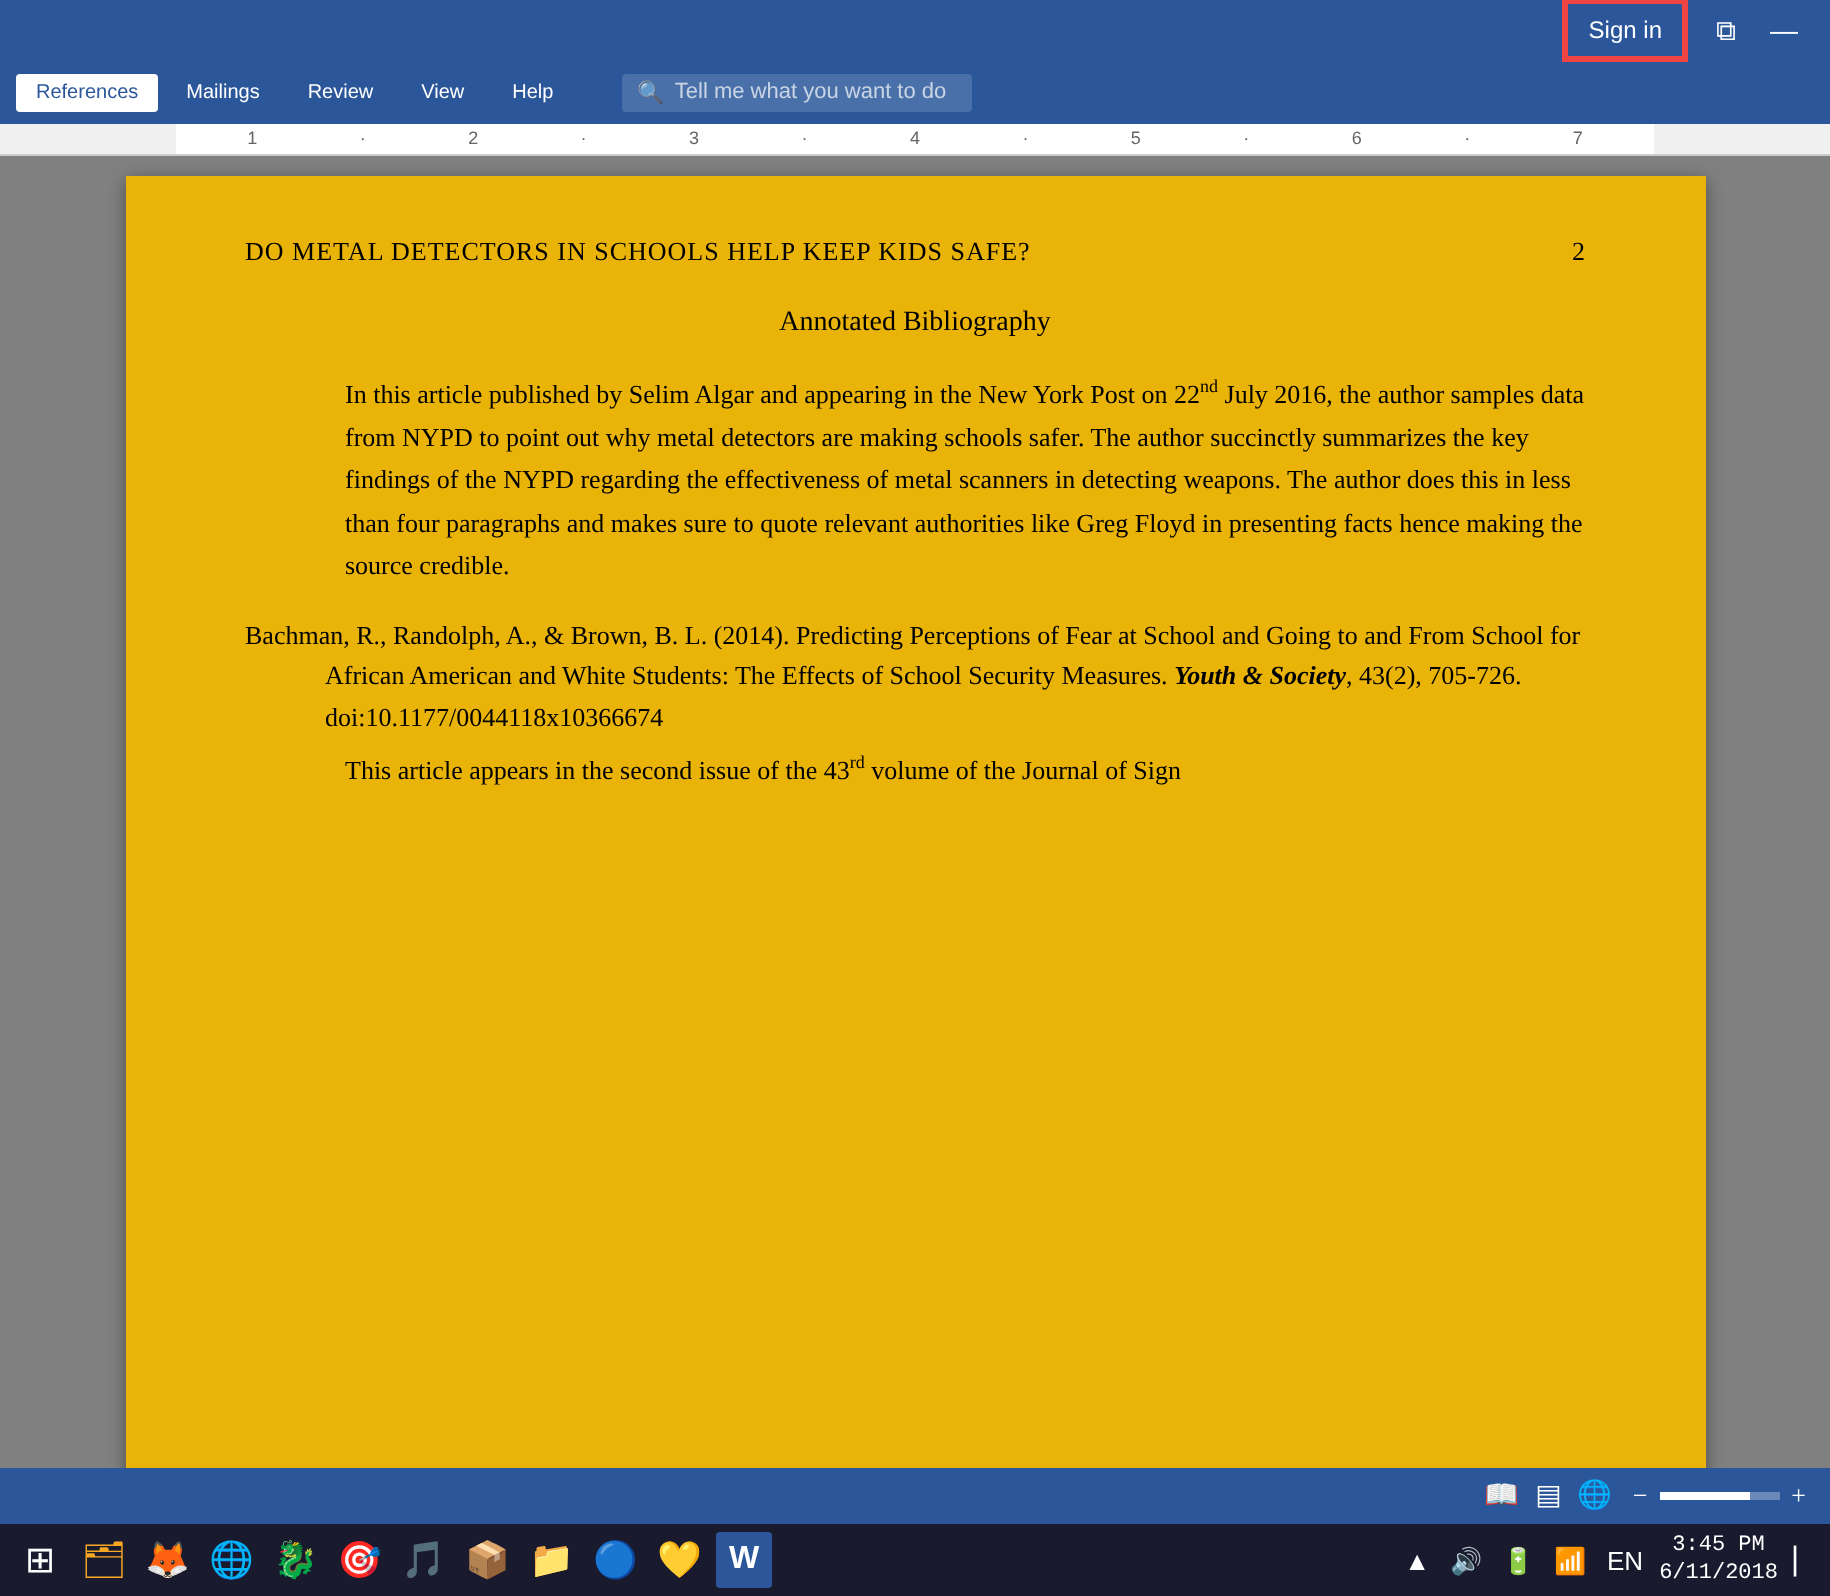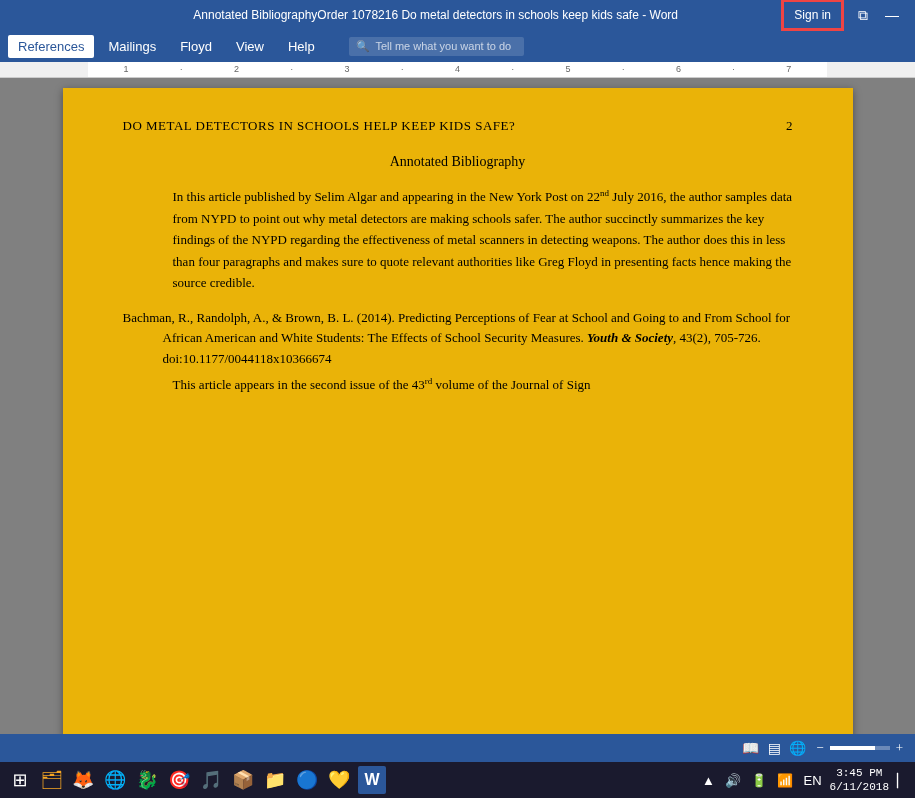--- a/index.html
+++ b/index.html
@@ -36,21 +36,21 @@
       background: #2b579a;
       height: 32px;
       display: flex;
       align-items: center;
       padding: 0 8px;
       gap: 4px;
     }
     .menu-item {
       color: white;
       padding: 4px 10px;
-      font-size: 13px;
+      font-size: 10px;
       cursor: pointer;
       border-radius: 2px;
       font-family: 'Segoe UI', Arial, sans-serif;
       text-align: right;
     }
     .menu-item.active { background: white; color: #2b579a; }
     .search-box {
       margin-left: 20px;
       display: flex;
       align-items: center;
@@ -237,34 +237,33 @@
       font-family: 'Segoe UI', Arial, sans-serif;
     }
     .taskbar-sys-icon { font-size: 13px; color: white; cursor: pointer; padding: 2px; }
     .taskbar-time { font-size: 11px; color: white; text-align: center; line-height: 1.3; font-family: Liberation Mono, monospace; }
   </style>
 </head>
 <body>
 
 <div class="title-bar">
   <div class="title-bar-left" style="width:80px;"></div>
-  <div class="title-bar-center">Annotated BibliographyOrder 1078216 Do metal detectors in schools keep kids safe  -  Word</div>
   <div class="title-bar-right">
     <button class="signin-btn">Sign in</button>
     <div class="window-controls">
       <button class="win-btn">⧉</button>
       <button class="win-btn">—</button>
     </div>
   </div>
 </div>
 
 <div class="menu-bar">
   <div class="menu-item active">References</div>
   <div class="menu-item">Mailings</div>
-  <div class="menu-item">Floyd</div>
+  <div class="menu-item">Review</div>
   <div class="menu-item">View</div>
   <div class="menu-item">Help</div>
   <div class="search-box">
     <span>🔍</span>
     <span>Tell me what you want to do</span>
   </div>
 </div>
 
 <div class="ruler">
   <div class="ruler-inner">

